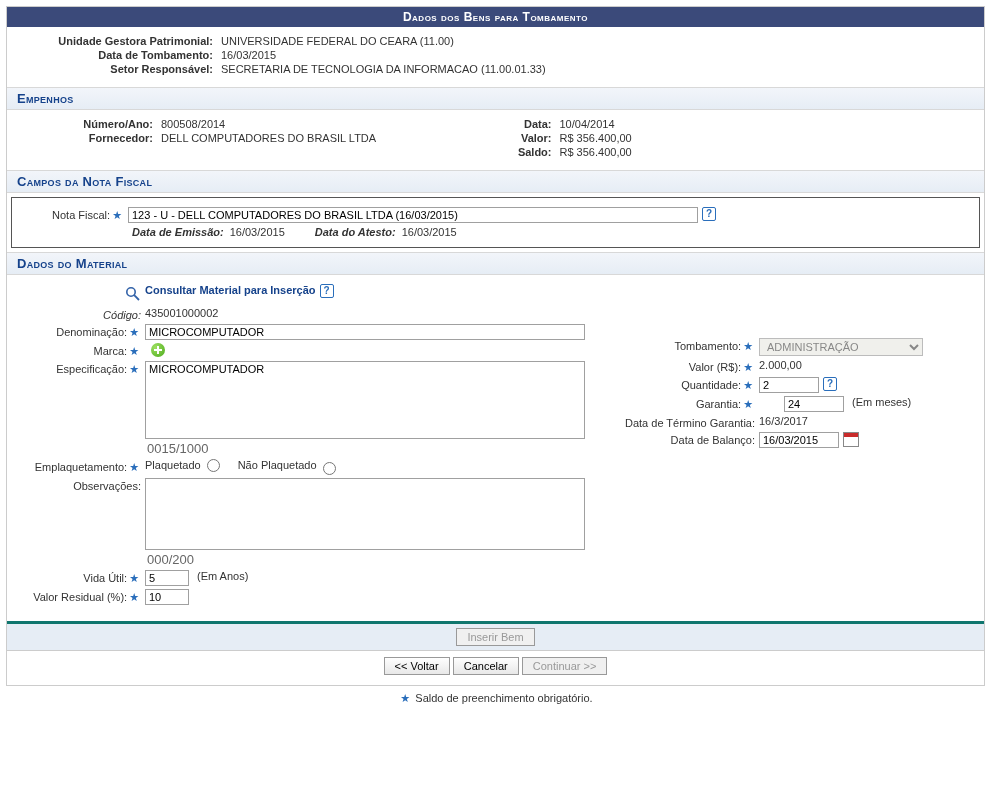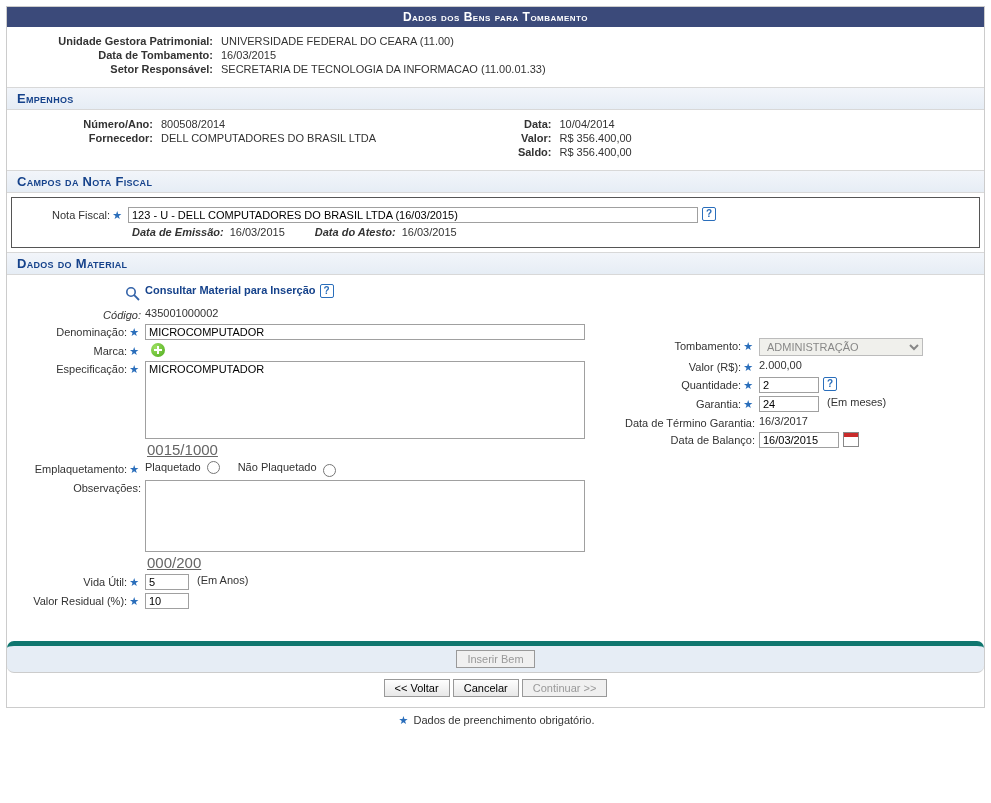--- a/index.html
+++ b/index.html
@@ -85,24 +85,23 @@
     border: 1px solid #a0a0a0;
     background: #fff;
     padding: 1px 3px;
   }
   input[type="text"]:disabled, select:disabled {
     background: #ebebe4;
     color: #555;
   }
   textarea { resize: none; }
   .counter {
-    font-size: 15px;
+    font-size: 13px;
     color: #666;
     padding-left: 2px;
-    text-decoration: underline;
   }
   .link {
     color: #15428b;
     font-weight: bold;
     cursor: pointer;
   }
   .help-icon {
     display: inline-block;
     width: 14px;
     height: 14px;
@@ -156,26 +155,25 @@
     background: linear-gradient(#fefefe,#e8e8e8);
     cursor: pointer;
   }
   .btn:disabled {
     color: #999;
     background: #f0f0f0;
     cursor: default;
   }
   .btn-bar {
     background: #e6edf5;
-    border-top:5px solid #0f766e;
+    border-top:3px solid #0f766e;
     border-bottom:1px solid #ccc;
     text-align:center;
     padding:4px 0;
-    margin-top:19px;
-    border-radius:7px;
+    margin-top:3px;
   }
   .btn-bar2 {
     text-align:center;
     padding:6px 0 10px 0;
   }
   .footnote {
     text-align:center;
     padding:6px 0;
     color:#333;
   }
@@ -340,21 +338,21 @@
         <div class="flabel">
           <span>Quantidade:</span><span class="star">★</span>
         </div>
         <input type="text" style="width: 60px;" value="2">
         <span class="help-icon">?</span>
       </div>
       <div class="form-row">
         <div class="flabel">
           <span>Garantia:</span><span class="star">★</span>
         </div>
-        <input type="text" style="width: 60px;" value="24">
+        <input type="text" style="width: 60px; margin-left: 25px;" value="24">
         <span style="padding-left:8px">(Em meses)</span>
       </div>
       <div class="form-row">
         <div class="flabel">Data de Término Garantia:</div>
         <span>16/3/2017</span>
       </div>
       <div class="form-row">
         <div class="flabel">Data de Balanço:</div>
         <input type="text" style="width: 80px;" value="16/03/2015">
         <span class="cal-icon"></span>
@@ -367,14 +365,14 @@
   </div>
   <div class="btn-bar2">
     <button class="btn">&lt;&lt; Voltar</button>
     <button class="btn">Cancelar</button>
     <button class="btn" disabled="">Continuar &gt;&gt;</button>
   </div>
 </div>
 
 <div class="footnote">
   <span class="star">★</span>
-  <span>Dados de preenchimento obrigatório.</span>
+  <span>Saldo de preenchimento obrigatório.</span>
 </div>
 
 </body></html>

